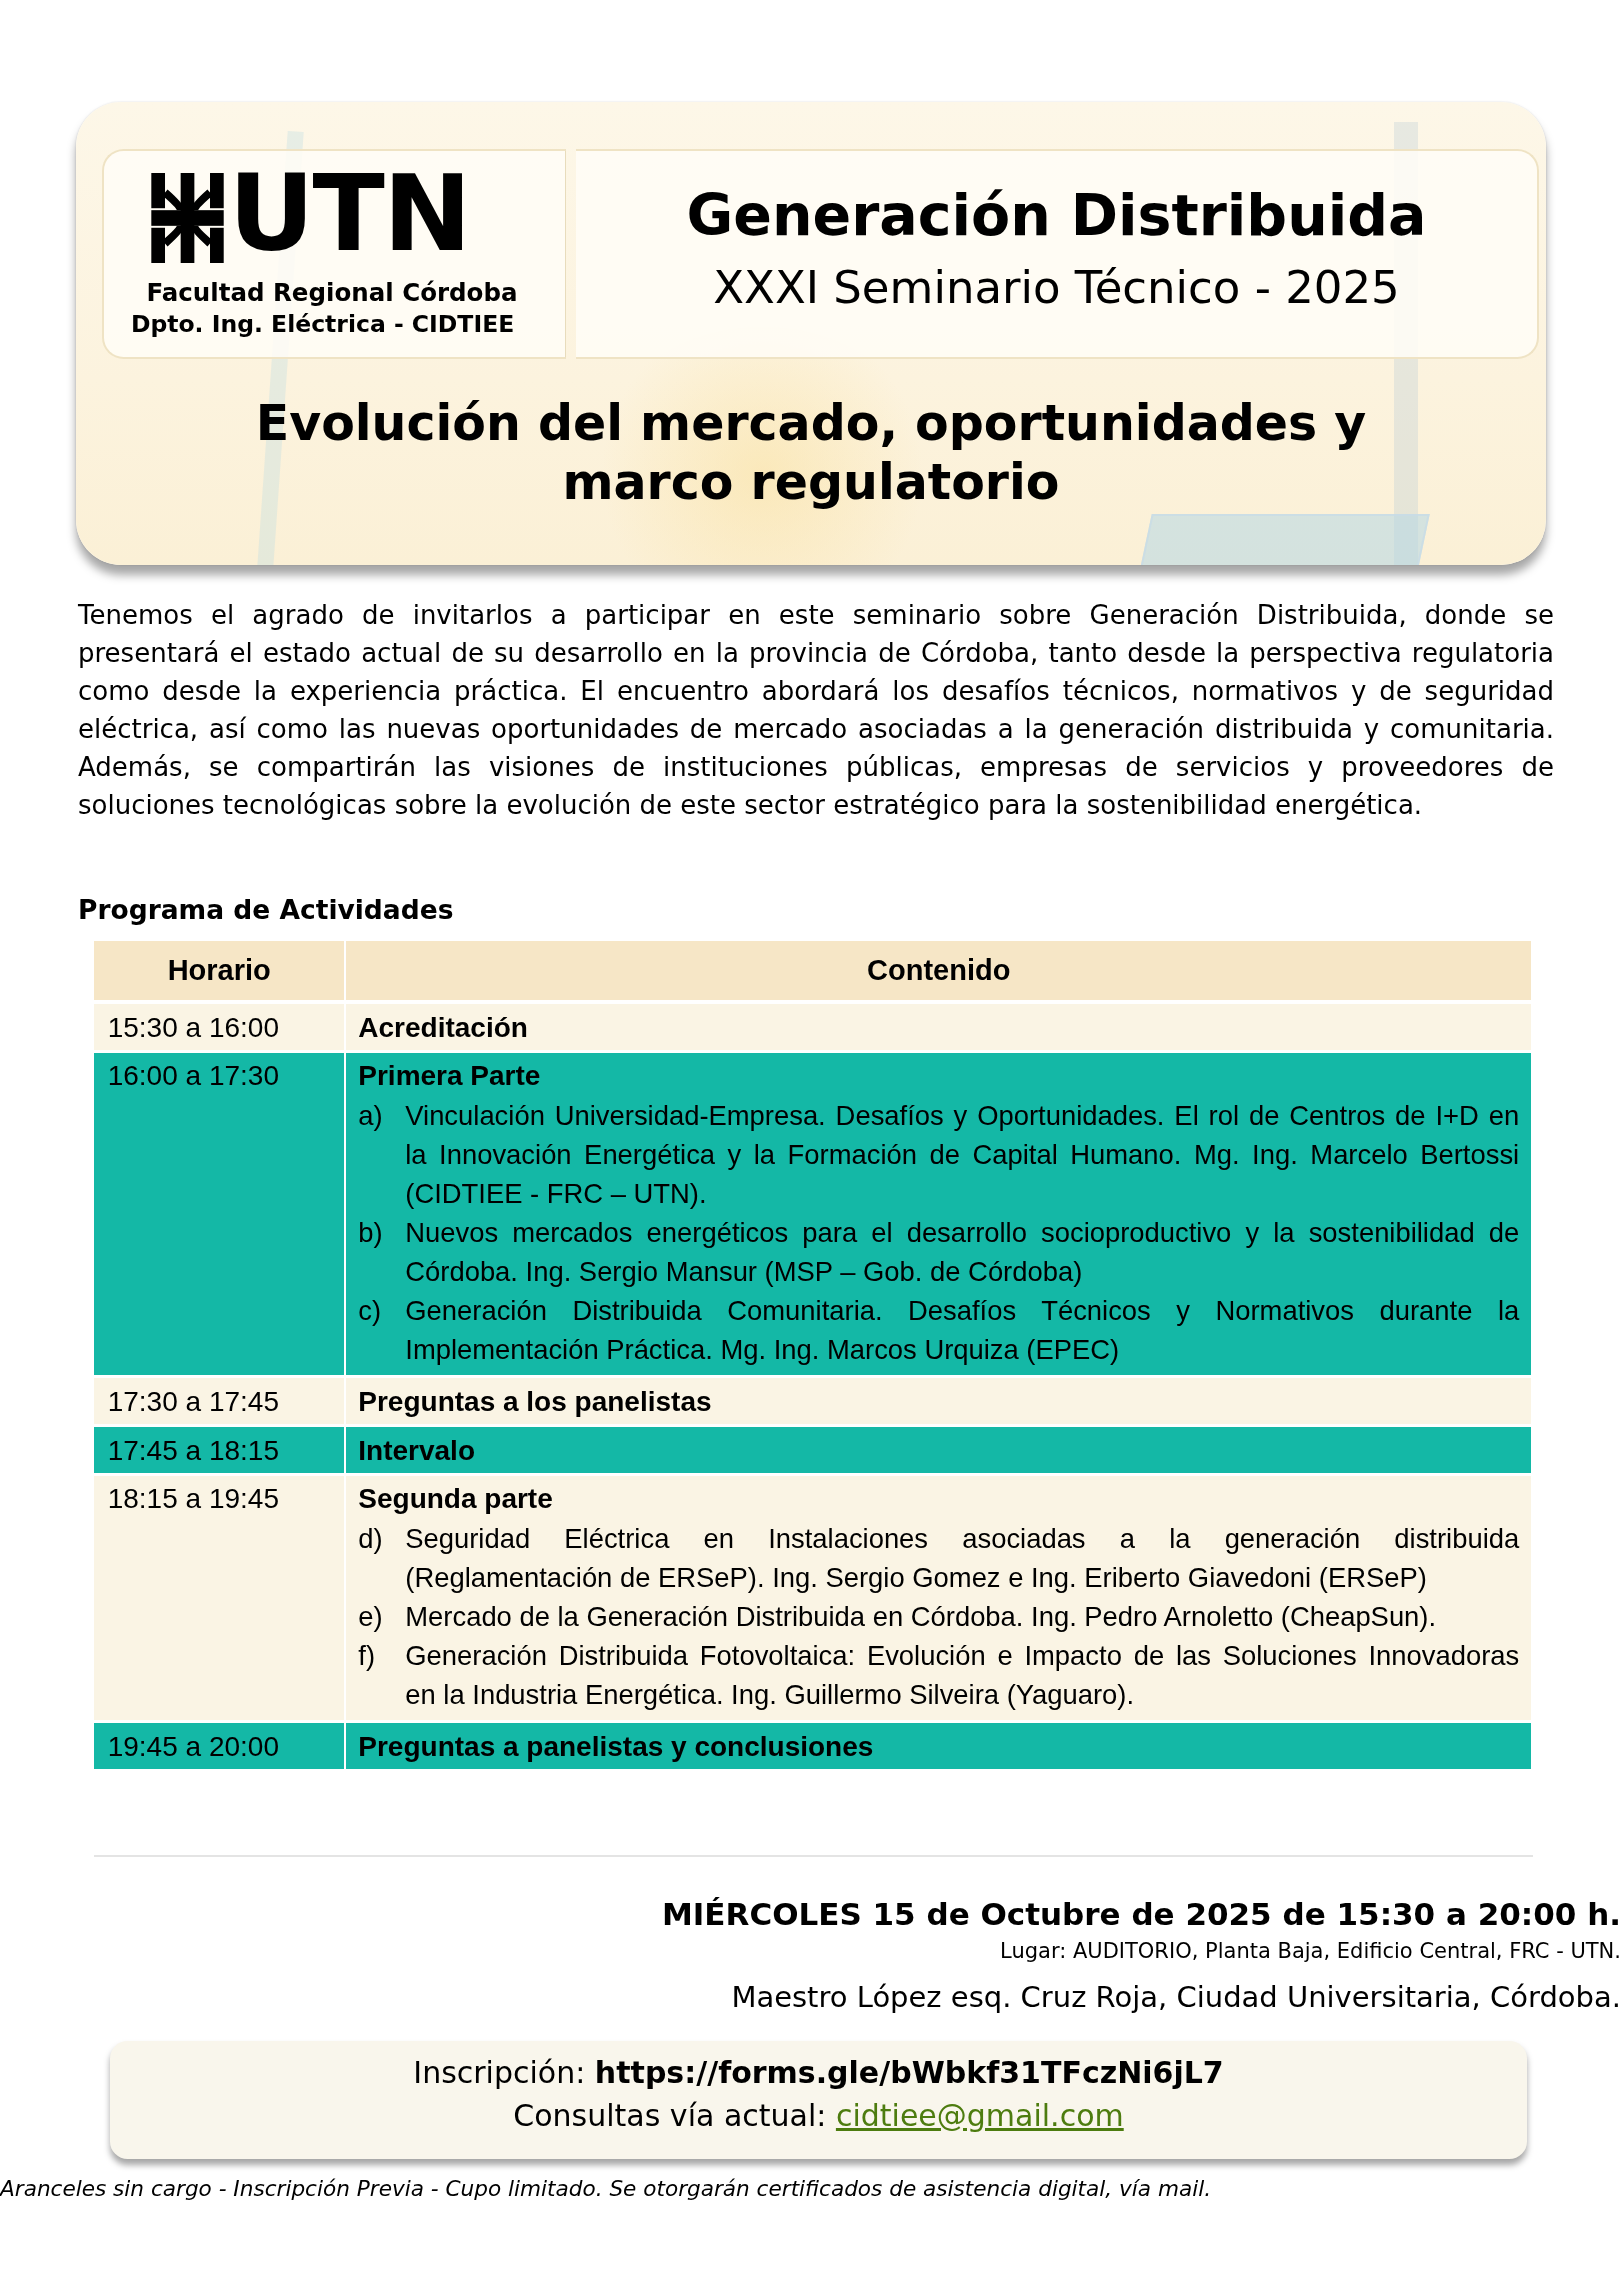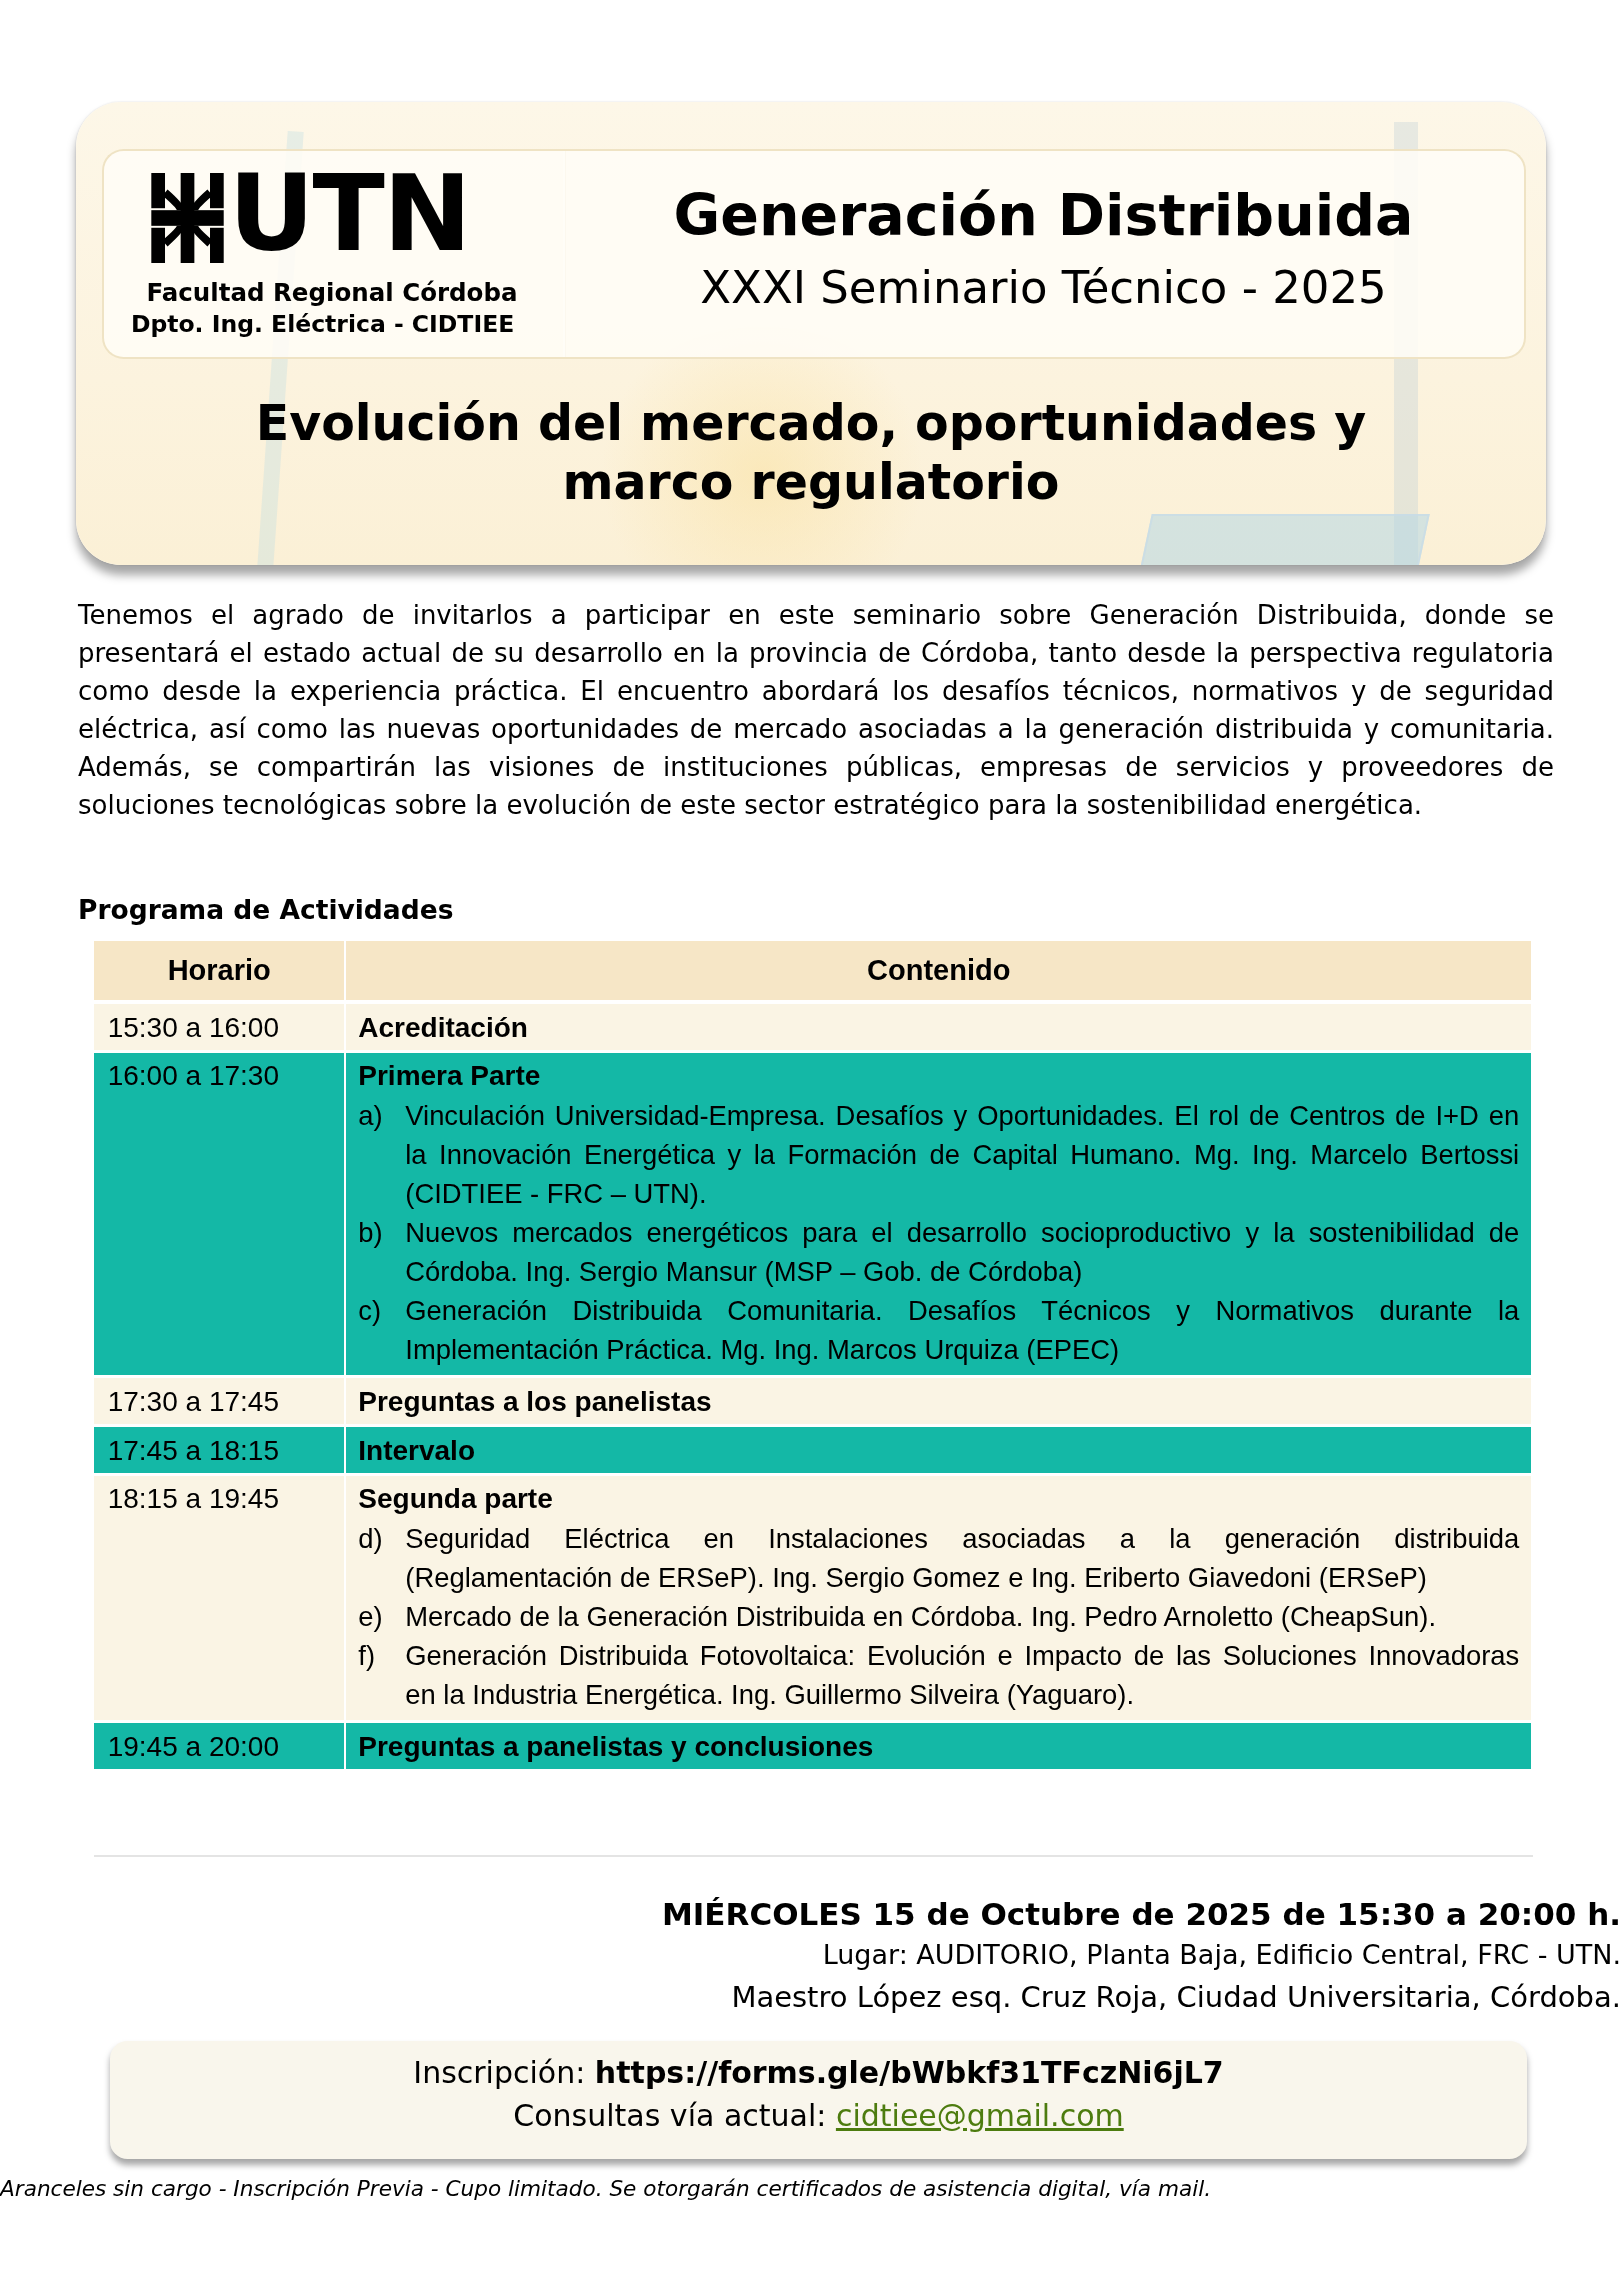--- a/index.html
+++ b/index.html
@@ -10,21 +10,21 @@
     background: linear-gradient(180deg, #fdf7e8 0%, #fcf3de 60%, #fbf0d6 100%);
     box-shadow: 0 9.8px 9.8px rgba(0,0,0,0.35), 0 0 2px rgba(0,0,0,0.15); overflow: hidden; }
   .banner .deco-sun { position: absolute; left: 510px; top: 225px; width: 353px; height: 294px; border-radius: 50%;
     background: radial-gradient(circle, rgba(250,225,160,0.55) 0%, rgba(250,225,160,0) 70%); }
   .banner .deco-pole { position: absolute; left: 1318px; top: 19.6px; width: 23.5px; height: 451px; background: rgba(190,205,215,0.35); }
   .banner .deco-mill { position: absolute; left: 196px; top: 29px; width: 15.7px; height: 451px; background: rgba(190,220,225,0.35); transform: rotate(4deg); }
   .banner .deco-panel { position: absolute; left: 1068px; top: 412px; width: 274px; height: 69px; background: rgba(180,215,230,0.55);
     transform: skewX(-12deg); border: 2.9px solid rgba(200,220,230,0.8); }
   .logo-box { position: absolute; left: 25.5px; top: 47px; width: 461px; height: 206px; background: rgba(255,253,247,0.85);
     border: 2px solid #efe3c4; border-right: 1px solid #e8dcbc; border-radius: 21.6px 0 0 21.6px; }
-  .title-box { position: absolute; left: 487px; top: 47px; width: 961px; height: 206px; background: rgba(255,253,247,0.85);
+  .title-box { position: absolute; left: 500px; top: 47px; width: 961px; height: 206px; background: rgba(255,253,247,0.85);
     border: 2px solid #efe3c4; border-left: none; border-radius: 0 21.6px 21.6px 0; }
   .utn-mark { position: absolute; left: 47px; top: 21.6px; width: 74px; height: 90px; }
   .utn-text { position: absolute; left: 125px; top: 3.9px; font-family: "DejaVu Sans", sans-serif; font-weight: bold; font-size: 106px; line-height: 118px; letter-spacing: -2px; }
   .fac-text { position: absolute; left: 43px; top: 127px; font-weight: bold; font-size: 24.5px; white-space: nowrap; }
   .dpto-text { position: absolute; left: 27.4px; top: 159px; font-weight: bold; font-size: 23.5px; white-space: nowrap; }
   .main-title { position: absolute; left: 0; right: 0; top: 31px; text-align: center; font-weight: bold; font-size: 57px; white-space: nowrap; }
   .sub-title { position: absolute; left: 0; right: 0; top: 110px; text-align: center; font-size: 45px; white-space: nowrap; }
   .theme-title { position: absolute; left: 0; right: 0; top: 292px; text-align: center; font-weight: bold; font-size: 49px; line-height: 59px; }
 
   
@@ -41,21 +41,21 @@
   .program .act-title { font-weight: bold; }
   .program ol { list-style: none; margin: 3.9px 0 0 0; padding: 0; }
   .program li { display: flex; text-align: justify; line-height: 39px; font-size: 27.4px; }
   .program li .letter { width: 47px; flex: 0 0 47px; }
   .program li .txt { flex: 1; }
   .table-bottom { position: absolute; left: 94px; top: 1855px; width: 1439px; height: 2px; background: #e4e4e4; }
 
   
   .event { position: absolute; left: 0; width: 1621px; text-align: right; }
   .event-date { top: 1896px; font-weight: bold; font-size: 31px; }
-  .event-place { top: 1939px; font-size: 27px; }
+  .event-place { top: 1939px; font-size: 21px; }
   .event-addr { top: 1980px; font-size: 29px; }
 
   .info-box { position: absolute; left: 110px; top: 2041px; width: 1417px; height: 118px; background: #f9f6ec; border-radius: 17.6px;
     box-shadow: 0 5.9px 5.9px rgba(0,0,0,0.35); text-align: center; }
   .info-line1 { position: absolute; left: 0; right: 0; top: 13.7px; font-size: 30px; }
   .info-line1 b { font-weight: bold; }
   .info-line2 { position: absolute; left: 0; right: 0; top: 57px; font-size: 30px; }
   .email-link { color: #4d7c0f; text-decoration: underline; }
 
   .footer-note { position: absolute; left: 0; width: 1621px; top: 2176px; text-align: left; font-style: italic; font-size: 21.6px; }

